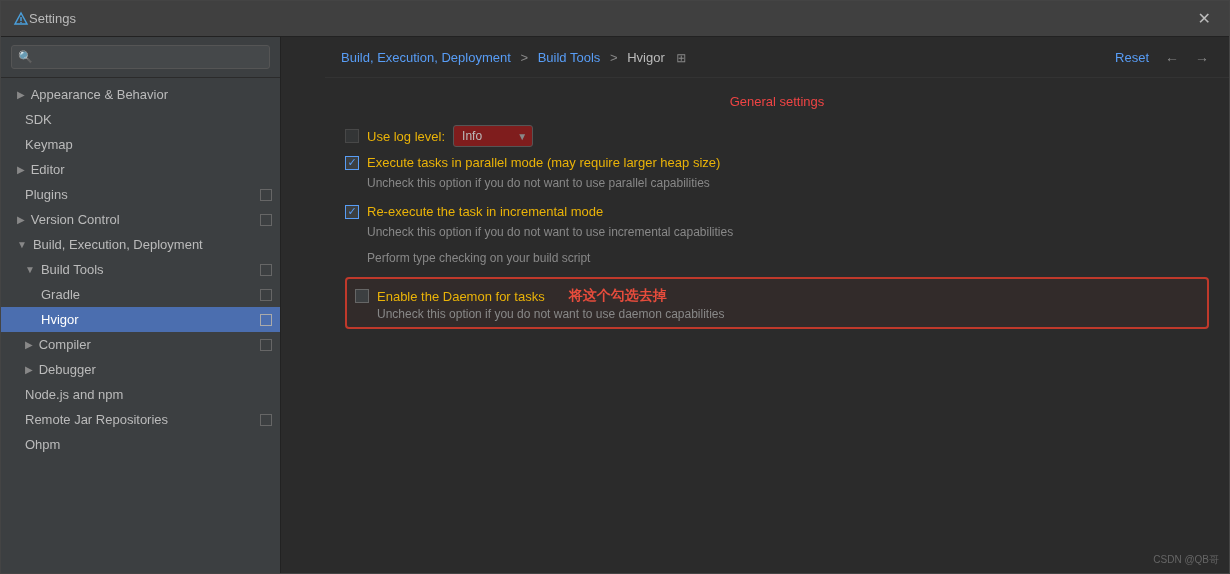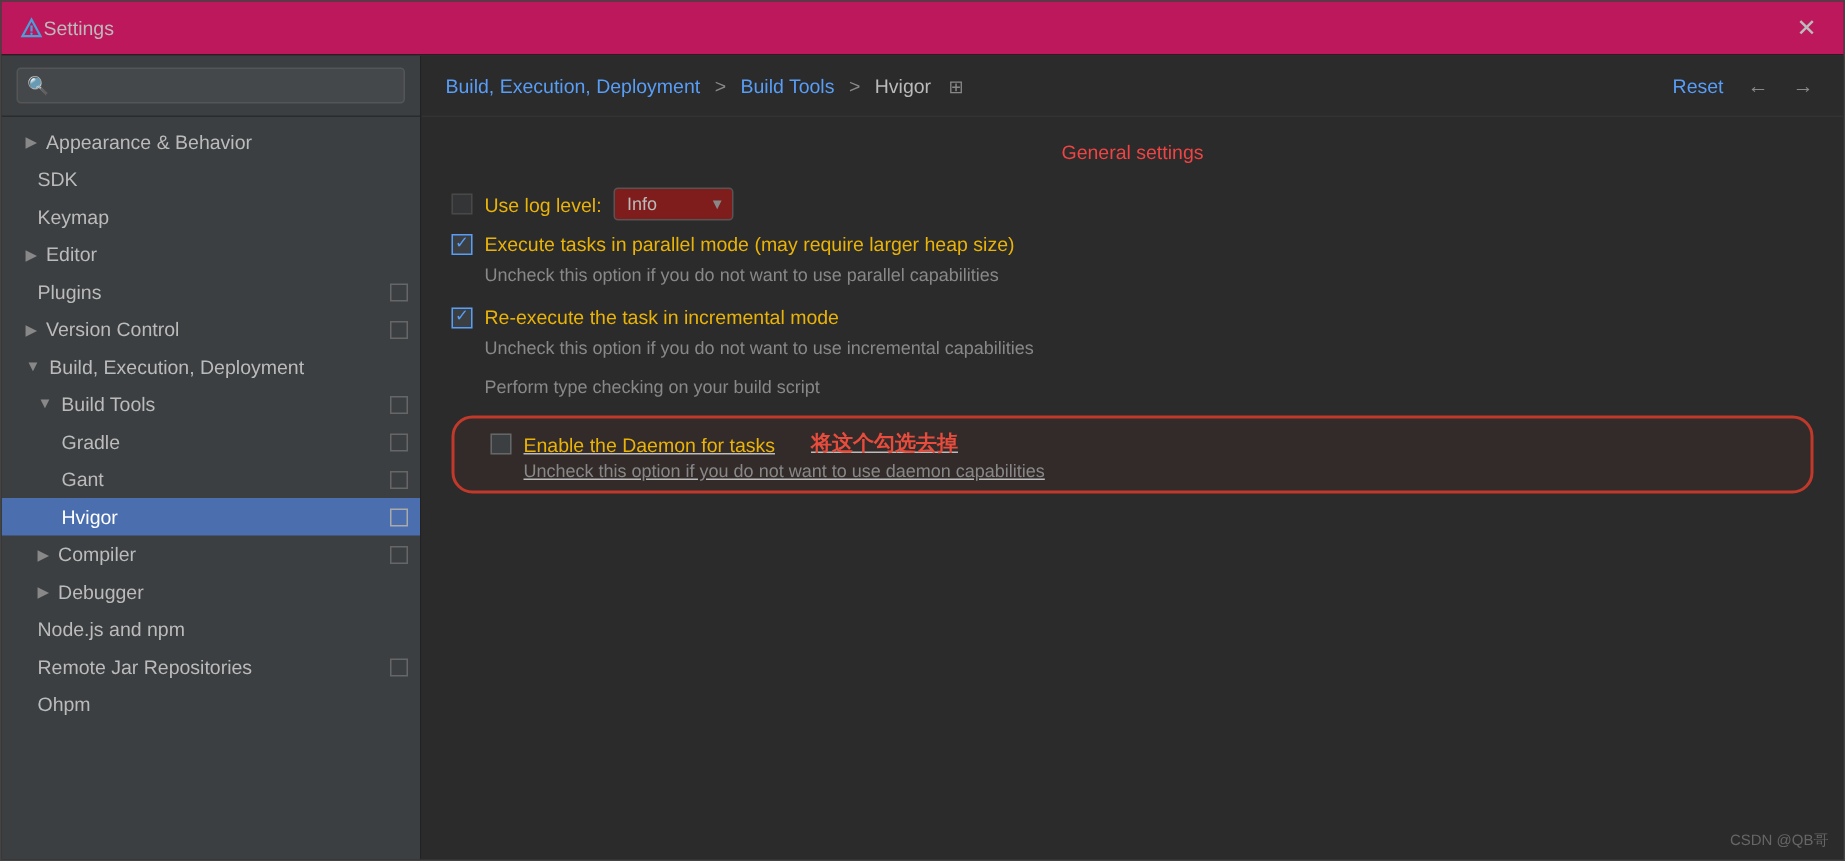--- a/index.html
+++ b/index.html
@@ -14,21 +14,21 @@
     }
     .window {
       width: 1230px;
       height: 574px;
       background: #2b2b2b;
       display: flex;
       flex-direction: column;
       border: 1px solid #444;
     }
     .title-bar {
-      background: #be185d;
+      background: #404040;
       height: 36px;
       display: flex;
       align-items: center;
       padding: 0 12px;
       border-bottom: 1px solid #222;
       flex-shrink: 0;
     }
     .title-bar-title {
       color: #bbb;
       font-size: 13px;
@@ -109,20 +109,21 @@
     }
     .nav-indent-1 { padding-left: 24px; }
     .nav-indent-2 { padding-left: 40px; }
     
     .main-panel {
       flex: 1;
       background: #2b2b2b;
       display: flex;
       flex-direction: column;
       overflow: hidden;
+      margin-left: 44px;
     }
     .breadcrumb-bar {
       padding: 10px 16px;
       display: flex;
       align-items: center;
       border-bottom: 1px solid #333;
       background: #2b2b2b;
     }
     .breadcrumb-text {
       color: #bbb;
@@ -240,25 +241,24 @@
     .select-arrow {
       position: absolute;
       right: 6px;
       color: #888;
       font-size: 10px;
       pointer-events: none;
     }
     
     .highlighted-section {
       border: 2px solid #c0392b;
-      border-radius: 14px;
-      padding: 6px 24px;
+      border-radius: 4px;
+      padding: 6px 8px;
       margin-bottom: 4px;
       background: rgba(192, 57, 43, 0.05);
-      text-decoration: underline;
     }
     .annotation-text {
       color: #e74c3c;
       font-size: 14px;
       margin-left: 24px;
       font-weight: bold;
     }
     .watermark {
       position: absolute;
       bottom: 6px;
@@ -328,24 +328,20 @@
           <span class="arrow">▼</span>
           <span>Build, Execution, Deployment</span>
         </div>
         <div class="nav-item nav-indent-1">
           <span class="arrow">▼</span>
           <span>Build Tools</span>
           <span class="square-icon"></span>
         </div>
         <div class="nav-item nav-indent-2">
           <span>Gradle</span>
-          <span class="square-icon"></span>
-        </div>
-        <div class="nav-item nav-indent-2">
-          <span>Gant</span>
           <span class="square-icon"></span>
         </div>
         <div class="nav-item nav-indent-2 selected">
           <span>Hvigor</span>
           <span class="square-icon" style="border-color:#aaa;"></span>
         </div>
         <div class="nav-item nav-indent-1">
           <span class="arrow">▶</span>
           <span>Compiler</span>
           <span class="square-icon"></span>

